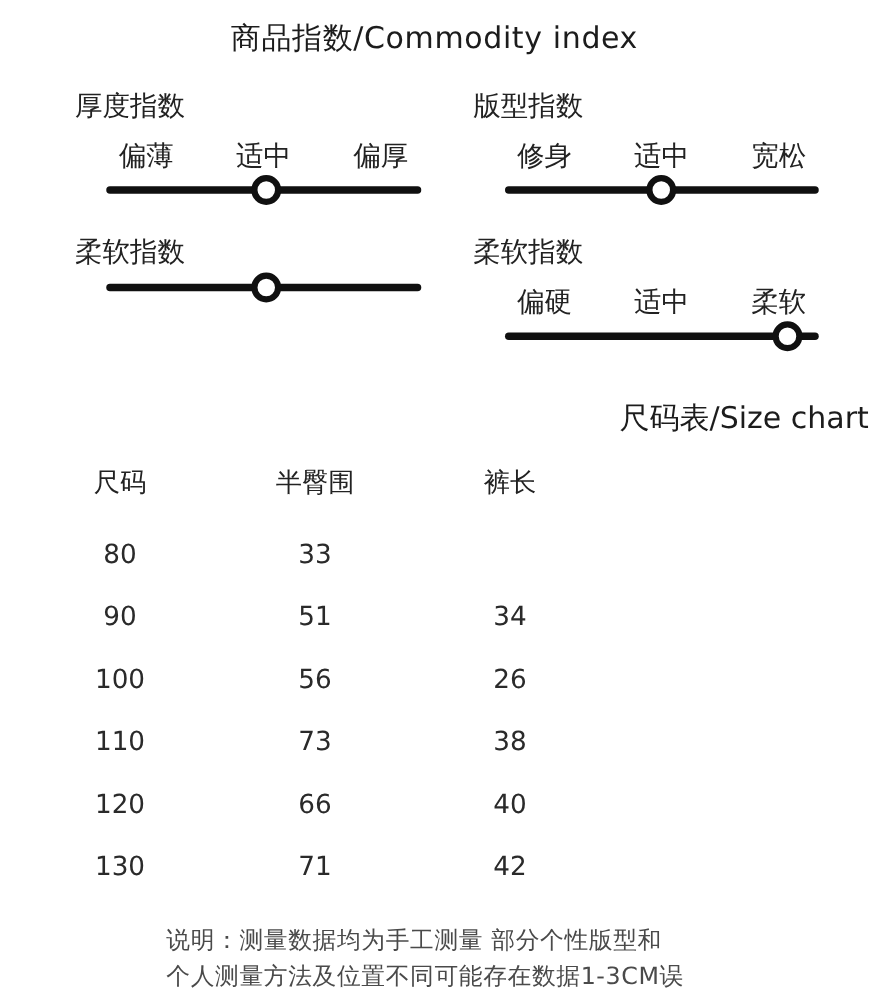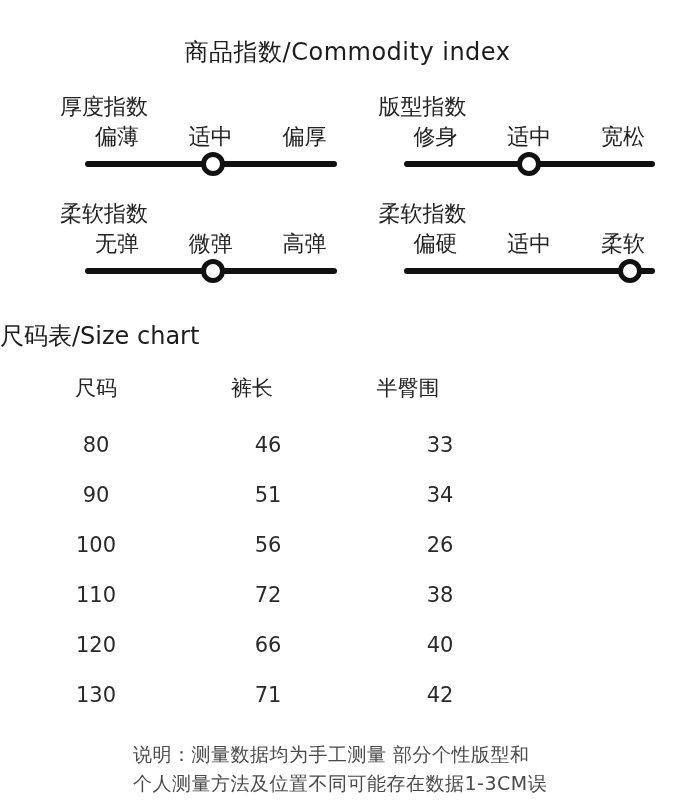--- a/index.html
+++ b/index.html
@@ -6,42 +6,42 @@
   html,body { background:#fff; }
   .page {
     position:relative;
     width:695px; height:800px;
     background:#ffffff;
     font-family:"DejaVu Sans","Liberation Sans",sans-serif;
     color:#1f1f1f;
     overflow:hidden;
   }
   .main-title {
-    padding-top:36px;
+    padding-top:14px;
     text-align:center;
     font-size:24px;
     font-weight:500;
     letter-spacing:0.5px;
     color:#1c1c1c;
   }
   .indices {
     margin-top:24px;
     padding:0 40px 0 60px;
     display:grid;
     grid-template-columns:1fr 1fr;
     column-gap:42px;
     row-gap:32px;
   }
   .index-group { }
   .index-title {
     font-size:22px;
     font-weight:500;
     color:#222;
   }
-  .index-body { margin-left:25px; }
+  .index-body { margin-left:25px; margin-top:10px; }
   .index-labels {
     display:flex;
     justify-content:space-between;
     padding:0 10px;
     font-size:22px;
     color:#222;
   }
   .index-track {
     position:relative;
     margin-top:9px;
@@ -53,33 +53,33 @@
     position:absolute;
     top:50%;
     width:24px; height:24px;
     background:#ffffff;
     border:5px solid #101010;
     border-radius:50%;
     transform:translate(-50%,-50%);
   }
   .size-title {
     margin-top:46px;
-    text-align:left;
+    text-align:right;
     font-size:24px;
     font-weight:500;
     color:#1c1c1c;
   }
   .size-table { margin:22px 0 0 18px; width:470px; }
   .size-row {
     display:grid;
     grid-template-columns:156px 156px 156px;
     text-align:center;
   }
   .size-row.header { font-size:21px; font-weight:500; color:#222; margin-bottom:18px; }
-  .size-row.data  { font-size:21px; color:#2a2a2a; height:50px; line-height:50px;gap:16px; }
+  .size-row.data  { font-size:21px; color:#2a2a2a; height:50px; line-height:50px; }
   .note {
     margin:20px 0 0 133px;
     width:450px;
     font-size:19px;
     line-height:29px;
     color:#4a4a4a;
     letter-spacing:0.5px;
   }
 </style>
 </head>
@@ -115,25 +115,20 @@
         </div>
         <div class="index-track">
           <div class="knob" style="left: 50%;"></div>
         </div>
       </div>
     </div>
 
     <div class="index-group">
       <div class="index-title">柔软指数</div>
       <div class="index-body">
-        <div class="index-labels">
-          <span>无弹</span>
-          <span>微弹</span>
-          <span>高弹</span>
-        </div>
         <div class="index-track">
           <div class="knob" style="left: 51%;"></div>
         </div>
       </div>
     </div>
 
     <div class="index-group">
       <div class="index-title">柔软指数</div>
       <div class="index-body">
         <div class="index-labels">
@@ -147,41 +142,40 @@
       </div>
     </div>
 
   </div>
 
   <div class="size-title">尺码表/Size chart</div>
 
   <div class="size-table">
     <div class="size-row header">
       <span>尺码</span>
+      <span>半臀围</span>
       <span>裤长</span>
-      <span>半臀围</span>
     </div>
     <div class="size-row data">
       <span>80</span>
-      <span>46</span>
       <span>33</span>
     </div>
     <div class="size-row data">
       <span>90</span>
       <span>51</span>
       <span>34</span>
     </div>
     <div class="size-row data">
       <span>100</span>
       <span>56</span>
       <span>26</span>
     </div>
     <div class="size-row data">
       <span>110</span>
-      <span>72</span>
+      <span>73</span>
       <span>38</span>
     </div>
     <div class="size-row data">
       <span>120</span>
       <span>66</span>
       <span>40</span>
     </div>
     <div class="size-row data">
       <span>130</span>
       <span>71</span>

